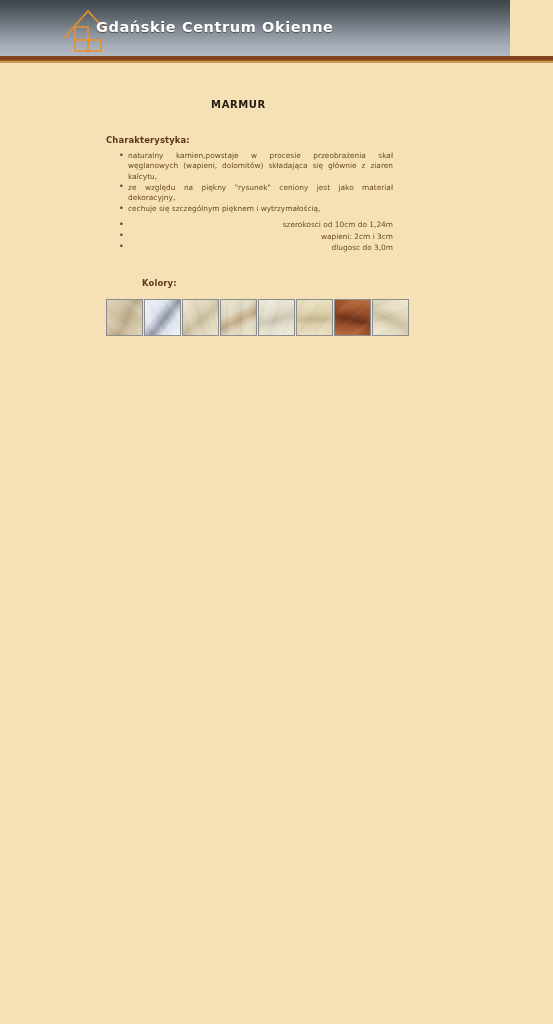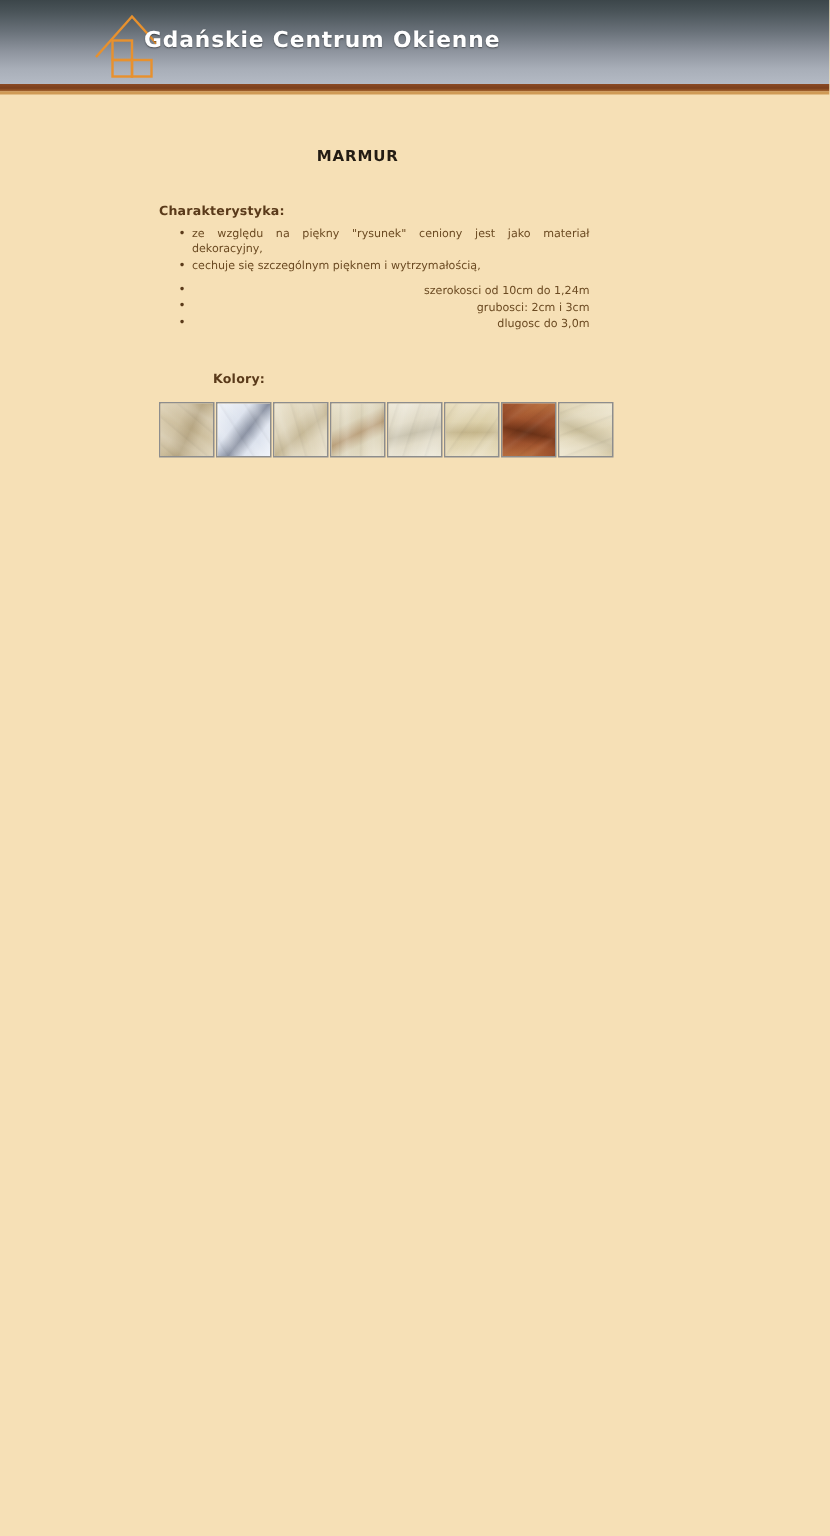--- a/index.html
+++ b/index.html
@@ -10,21 +10,21 @@
     width: 553px;
     height: 1024px;
     background: #f6e0b6;
     font-family: "DejaVu Sans", sans-serif;
     overflow: hidden;
   }
 
   
   .header {
     position: relative;
-    width: 553px;
+    width: 510px;
     height: 56px;
     background: linear-gradient(to bottom,
        #3c464a 0%,
        #4a5459 14%,
        #6a727a 38%,
        #8f959f 62%,
        #a8aeb8 82%,
        #b4bac4 100%);
     overflow: hidden;
   }
@@ -163,29 +163,30 @@
 <div class="header-divider"></div>
 <div class="header-divider-2"></div>
 
 <div class="content">
 
   <div class="page-title">MARMUR</div>
 
   <div class="section">
     <div class="section-heading">Charakterystyka:</div>
     <ul class="bullets">
+      <li>naturalny kamien,powstaje w procesie przeobrażenia skał węglanowych (wapieni, dolomitów) składająca się głównie z ziaren kalcytu,</li>
       <li>ze względu na piękny "rysunek" ceniony jest jako materiał dekoracyjny,</li>
       <li>cechuje się szczególnym pięknem i wytrzymałością,</li>
     </ul>
   </div>
 
   <div class="section">
     <ul class="bullets tech">
       <li>szerokosci od 10cm do 1,24m</li>
-      <li>grubosci: 2cm i 3cm</li>
+      <li>wapieni: 2cm i 3cm</li>
       <li>dlugosc do 3,0m</li>
     </ul>
   </div>
 
   <div class="section">
     <div class="section-heading heading-colors">Kolory:</div>
   </div>
 
   <div class="swatch-row" id="swatch-row">
       <div class="swatch">

